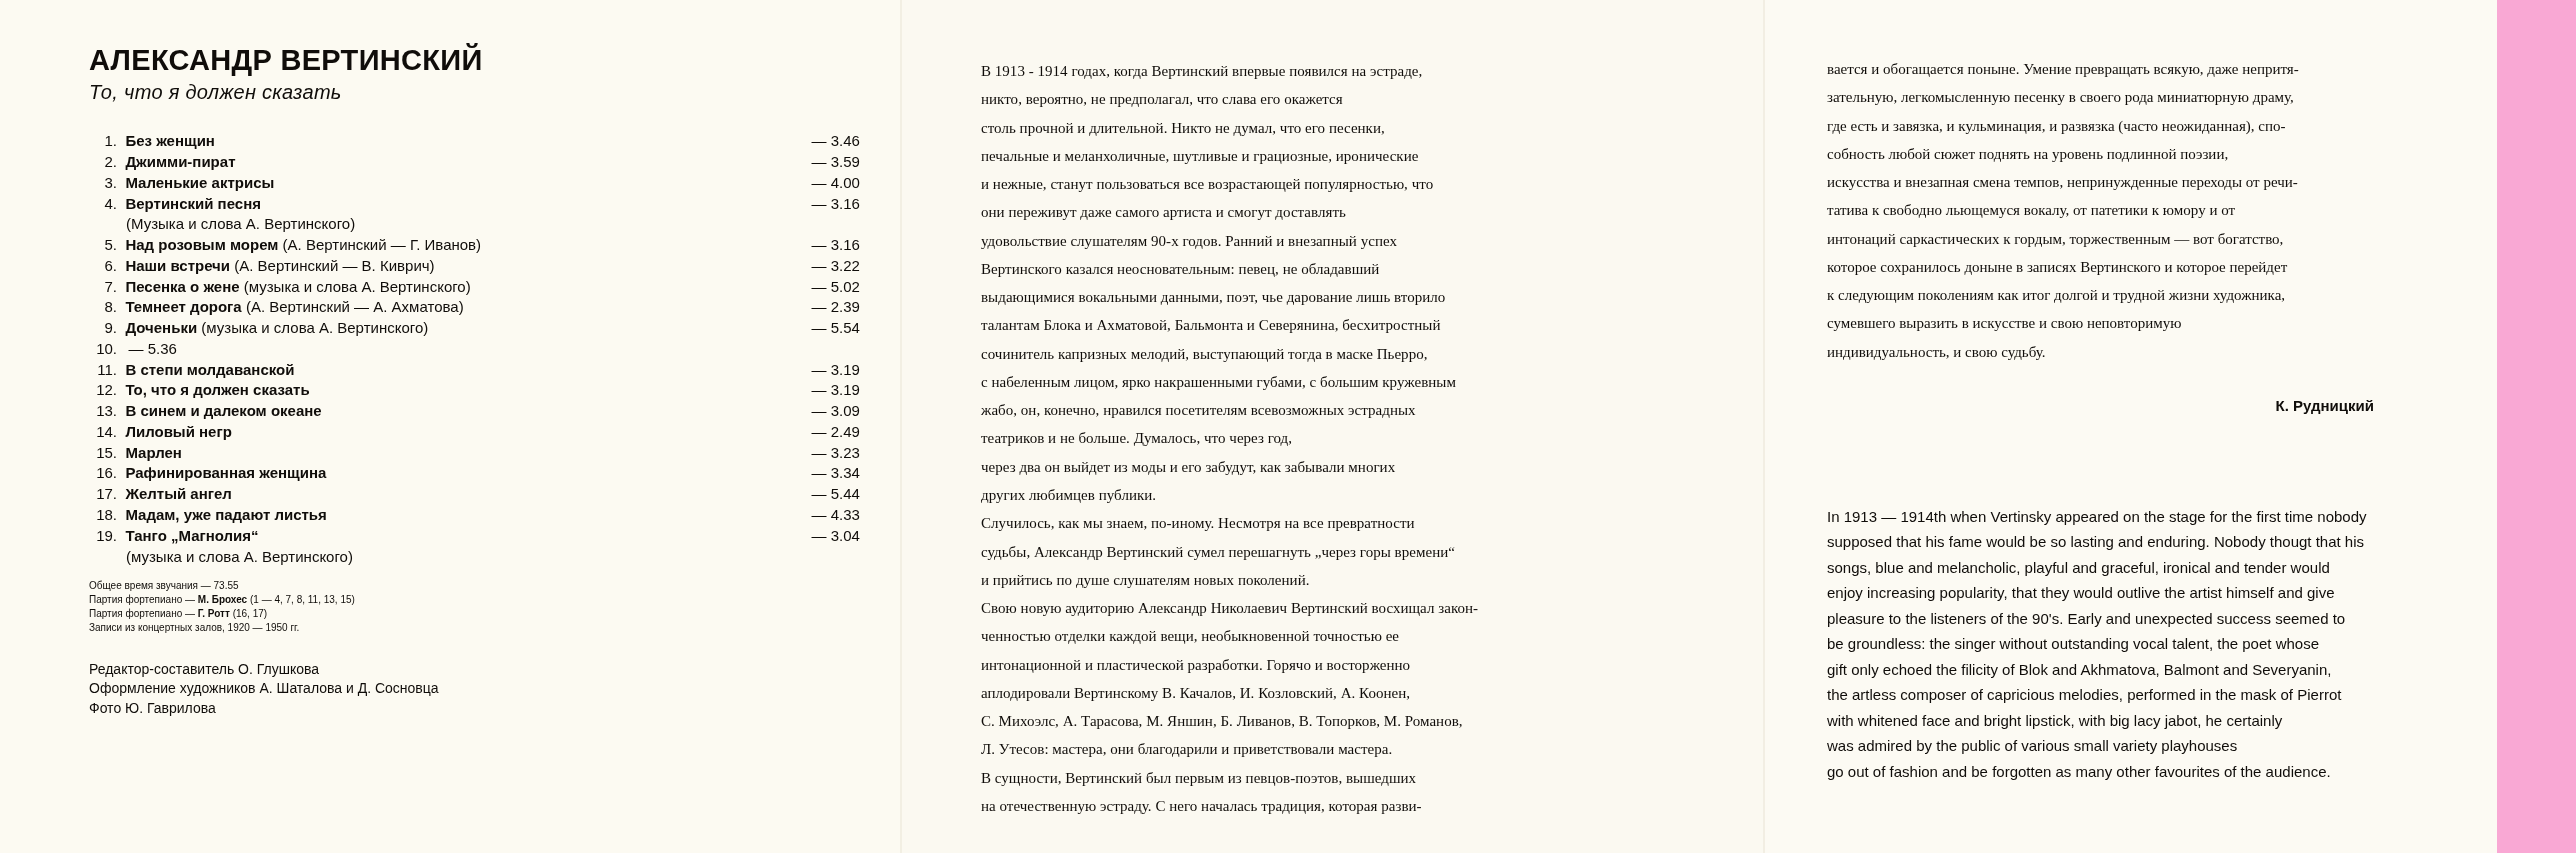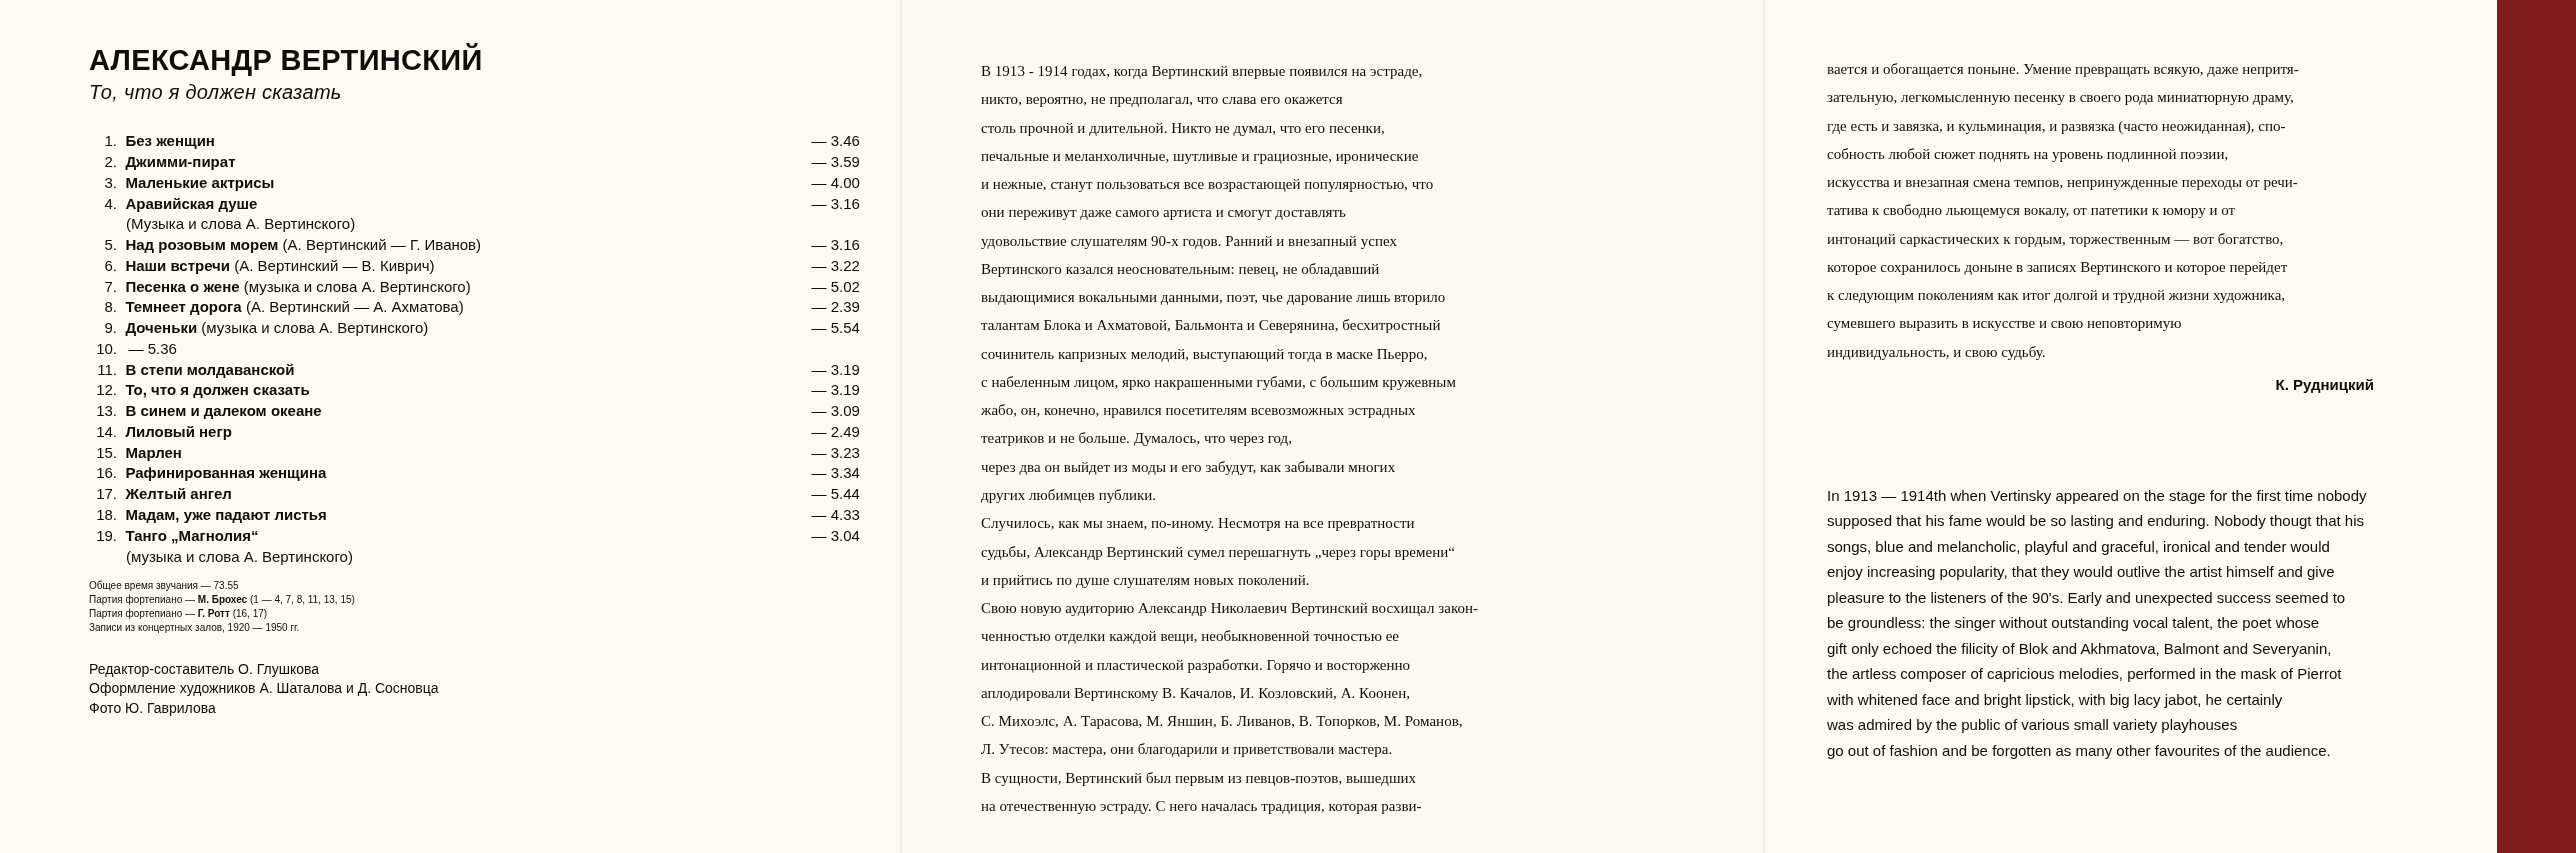--- a/index.html
+++ b/index.html
@@ -6,21 +6,21 @@
   html, body {
     width:2576px; height:854px;
     background:#fdfbf3;
     font-family:"Liberation Sans", sans-serif;
     color:#100d0a;
     overflow:hidden;
   }
   .page {
     position:relative;
     width:2576px; height:854px;
-    background:#7f1d1d;
+    background:#f9a8d4;
     display:flex;
     align-items:flex-start;
   }
   
   .panel { position:relative; height:854px; }
   .panel-left   { width:902px; background:#fcfaf2; }
   .panel-mid    { width:863px; background:#fbf9f1; }
   .panel-right  { width:732px; background:#fcfaf3; }
   .seam { position:absolute; top:0; width:1.9px; height:854px; background:#f0ece0; opacity:.85; }
 
@@ -59,21 +59,21 @@
     font-stretch:condensed;
     text-align:left;
   }
   .ru-p + .ru-p { margin-top:0; }
   .ru-line { white-space:nowrap; display:block;font-family:Liberation Serif, serif; }
 
   
   .right-inner { padding:55px 39px 0 62px; }
   .ru-right { font-size:15px; line-height:1.885; font-stretch:condensed; }
   .signature {
-    margin-top:10px; text-align:right; padding-right:84px;
+    margin-top:31px; text-align:right; padding-right:84px;
     font-size:15px; font-weight:bold;
   }
   .en-block { margin-top:90px; }
   .en-line {
     font-size:15px; line-height:1.70; white-space:nowrap; display:block;
   }
 </style>
 </head>
 <body>
 
@@ -99,21 +99,21 @@
         </div>
 
         <div class="track">
           <span class="tk-num">3.</span>
           <span class="tk-body"><span class="tk-title">Маленькие актрисы</span></span>
           <span class="tk-dur">— 4.00</span>
         </div>
 
         <div class="track">
           <span class="tk-num">4.</span>
-          <span class="tk-body"><span class="tk-title">Аравийская душе</span></span>
+          <span class="tk-body"><span class="tk-title">Вертинский песня</span></span>
           <span class="tk-dur">— 3.16</span>
         </div>
 
         <div class="subline">(Музыка и слова А. Вертинского)</div>
 
         <div class="track">
           <span class="tk-num">5.</span>
           <span class="tk-body"><span class="tk-title">Над розовым морем</span> <span class="tk-auth">(А. Вертинский — Г. Иванов)</span></span>
           <span class="tk-dur">— 3.16</span>
         </div>

